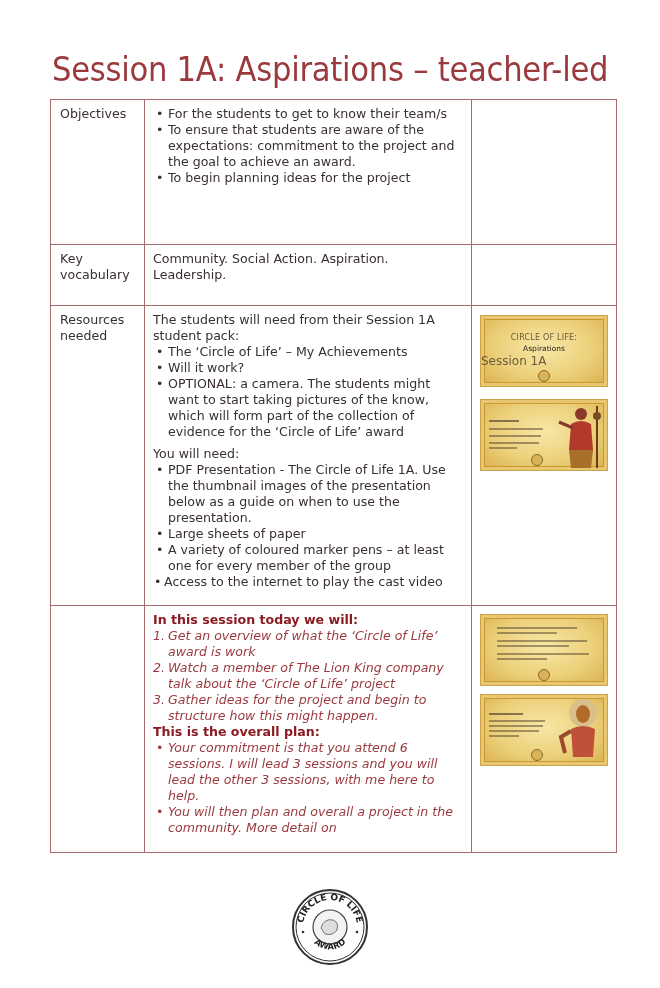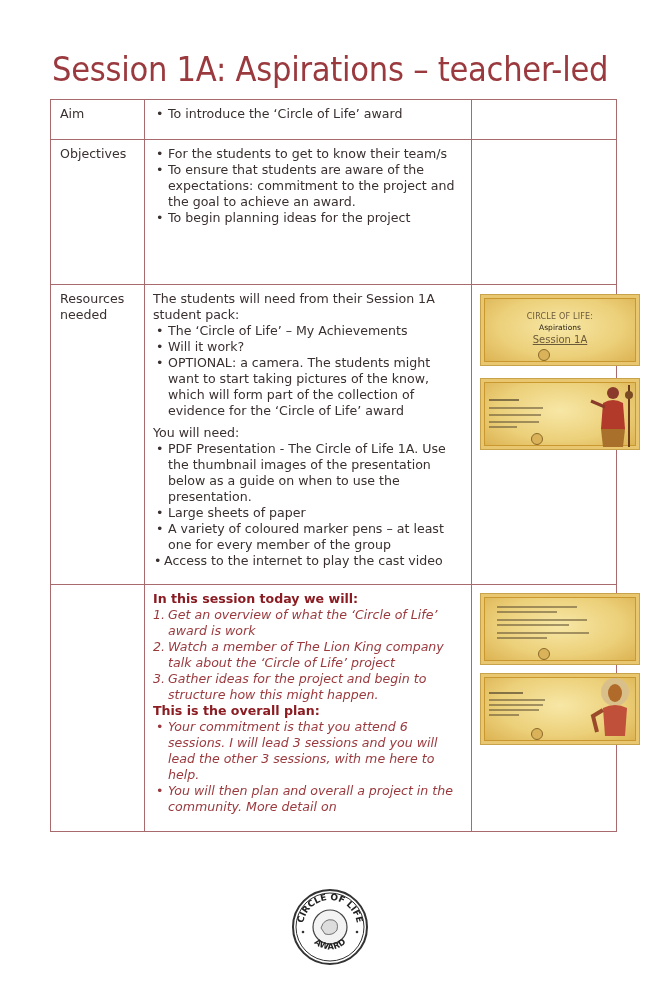--- a/index.html
+++ b/index.html
@@ -26,62 +26,60 @@
   ul.tight li { padding-left: 11px; }
   ul.tight li::before { left: 1px; }
   p { margin: 0; }
   .red { color: #9a3a3e; font-style: italic; }
   .redh { color: #8a1c22; font-weight: bold; }
   ol.nl { margin: 0; padding: 0; list-style: none; }
   ol.nl li { position: relative; padding-left: 15px; }
   ol.nl li .num { position: absolute; left: 0; top: 0; }
   .slide { position: absolute; width: 126px; height: 70px; border: 1px solid #c9a34a;
            background: radial-gradient(ellipse at 50% 45%, #f7e7a6 0%, #ecd07a 55%, #d9ad4b 100%);
-           box-shadow: inset 0 0 0 3px #e8c770, inset 0 0 0 4px #c9982e; overflow: hidden; padding-left: 32px; }
+           box-shadow: inset 0 0 0 3px #e8c770, inset 0 0 0 4px #c9982e; overflow: hidden; }
   .slide .s-title { position: absolute; left: 0; right: 0; top: 14px; text-align: center;
                     font-size: 8px; color: #6b5a3a; letter-spacing: 0.2px; }
   .slide .s-sub { position: absolute; left: 0; right: 0; top: 25px; text-align: center;
                   font-size: 7.5px; font-weight: normal; color: #2a2218; }
-  .slide .s-sess { position: absolute; left: 0; right: 0; top: 37px; text-align: center;
-                   font-size: 10px; color: #6b5a3a; text-decoration: underline; }
+  .slide .s-sess { position: absolute; left: 0; right: 0; top: 37px; 
+                   font-size: 12px; color: #6b5a3a; }
   .slide .emblem { position: absolute; left: 57px; bottom: 4px; width: 10px; height: 10px;
                    border-radius: 50%; border: 1px solid #8a6a2a; background: #d9b25a; }
   .slide .txtline { position: absolute; height: 1.5px; background: #6a5a3a; opacity: 0.6; }
   .slide .figure { position: absolute; right: 4px; top: 2px; width: 46px; height: 66px; }
   .logo { position: absolute; left: 291px; top: 888px; width: 78px; height: 78px; }
 </style>
 </head>
 <body>
 
 <h1 class="title">Session 1A: Aspirations – teacher-led</h1>
 
 <table class="plan">
   <tbody>
-      <tr class="r1">
-    <td class="label">Aim</td>
-    <td class="content">
-      <ul class="bl">
-        <li>To introduce the ‘Circle of Life’ award</li>
-      </ul>
-    </td>
-    <td class="thumbs"></td>
-  </tr>
 
   <tr class="r2">
     <td class="label">Objectives</td>
     <td class="content">
       <ul class="bl">
         <li>For the students to get to know their team/s</li>
         <li>To ensure that students are aware of the expectations: commitment to the project and the goal to achieve an award.</li>
         <li>To begin planning ideas for the project</li>
       </ul>
     </td>
     <td class="thumbs"></td>
   </tr>
 
+  <tr class="r3">
+    <td class="label">Key vocabulary</td>
+    <td class="content">
+      <p>Community. Social Action. Aspiration. Leadership.</p>
+    </td>
+    <td class="thumbs"></td>
+  </tr>
 
   <tr class="r4">
     <td class="label">Resources needed</td>
     <td class="content">
       <p>The students will need from their Session 1A student pack:</p>
       <ul class="bl">
         <li>The ‘Circle of Life’ – My Achievements</li>
         <li>Will it work?</li>
         <li>OPTIONAL: a camera. The students might want to start taking pictures of the know, which will form part of the collection of evidence for the ‘Circle of Life’ award</li>
       </ul>

